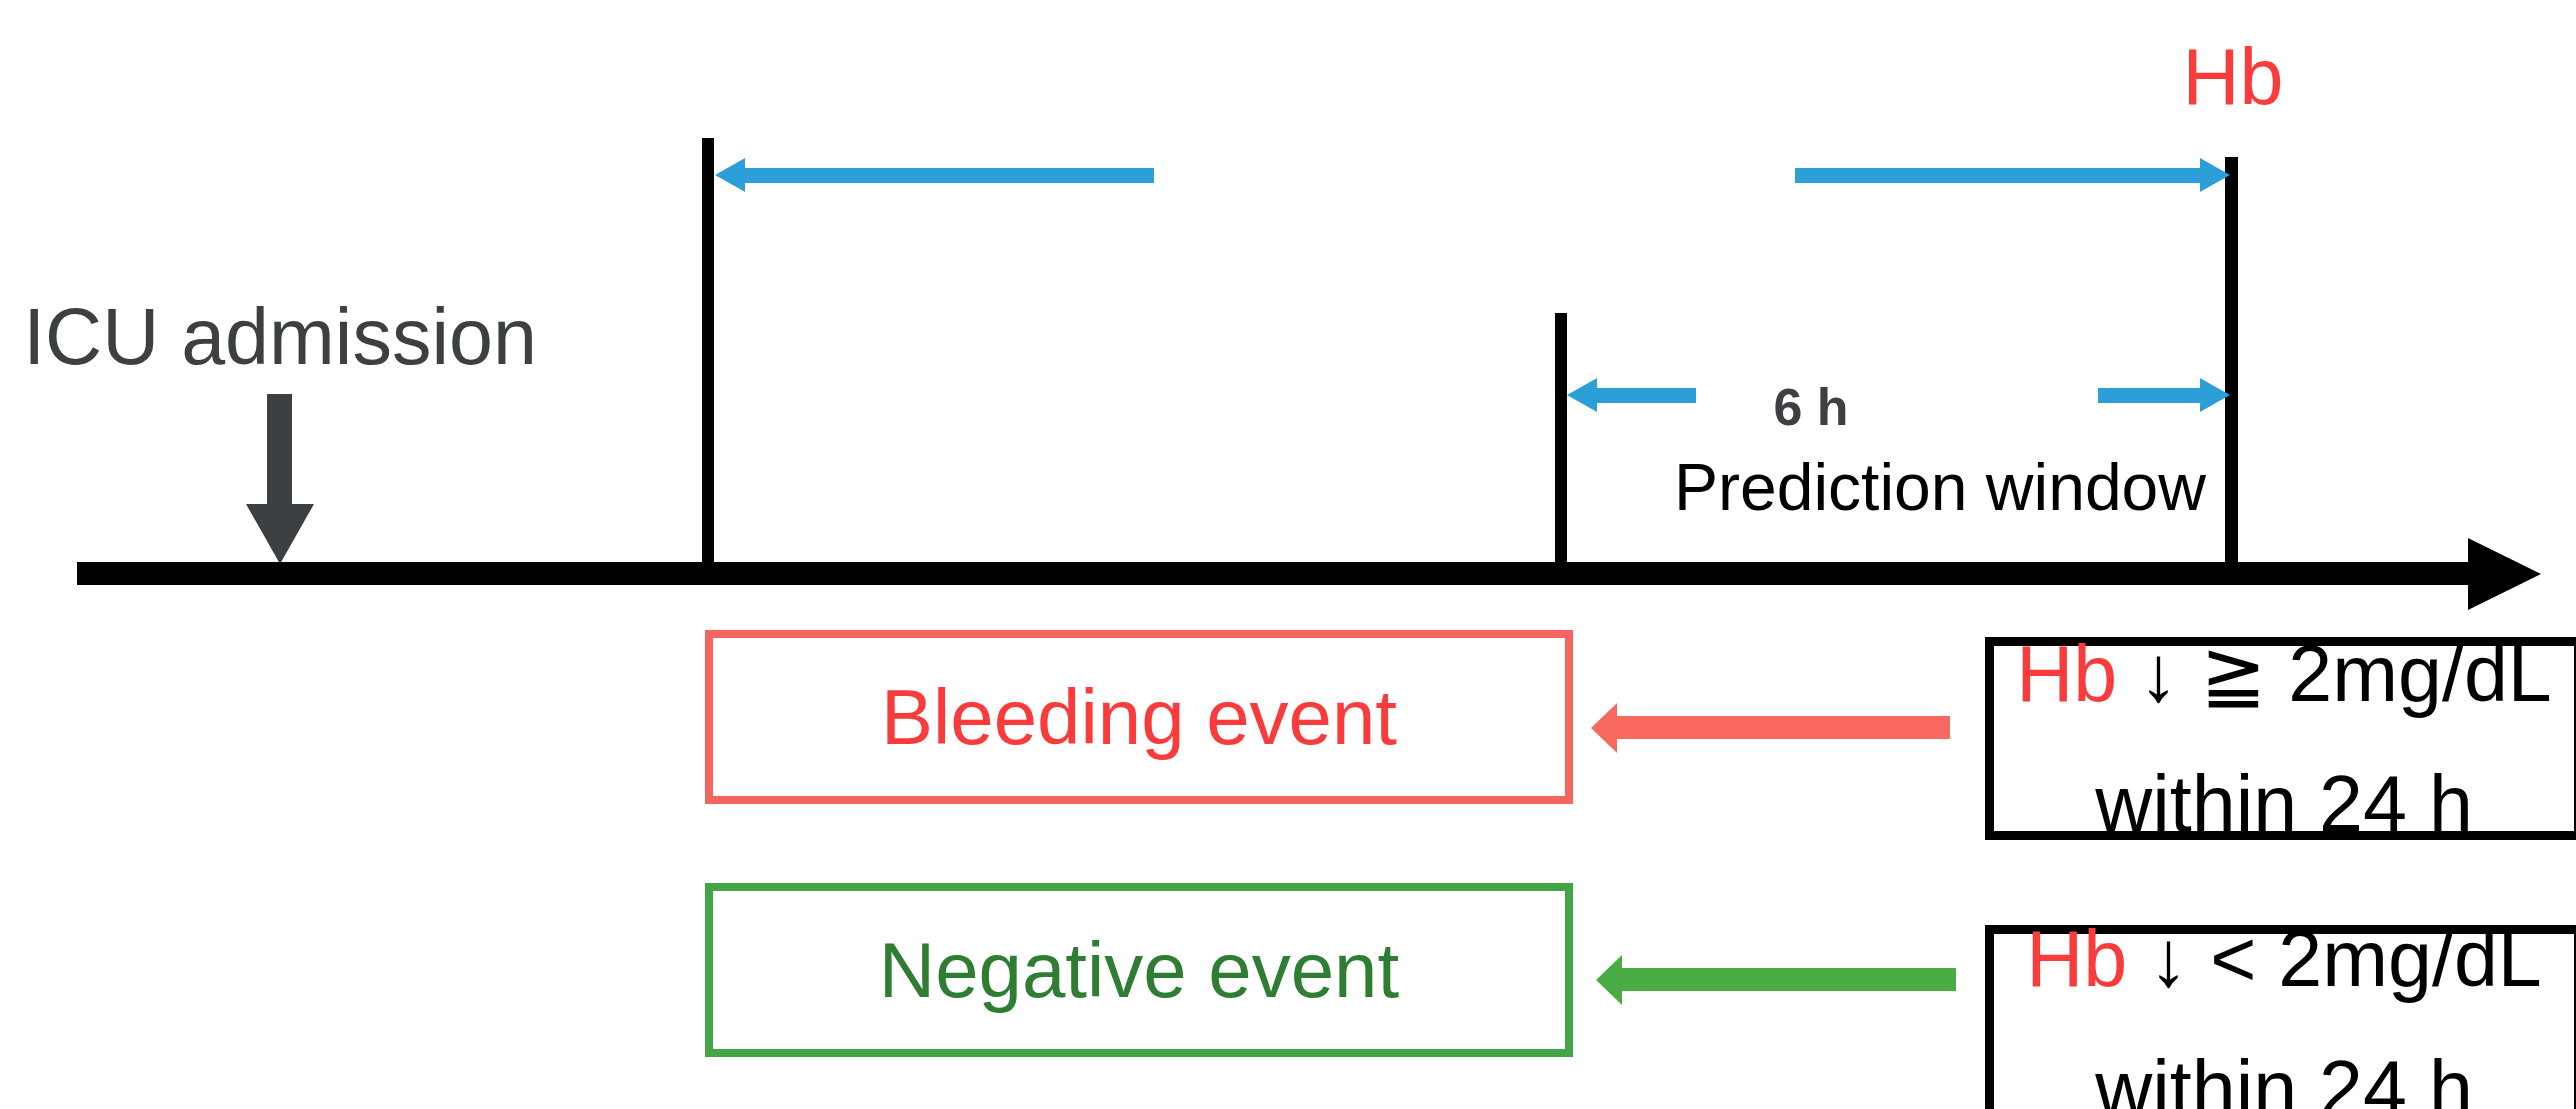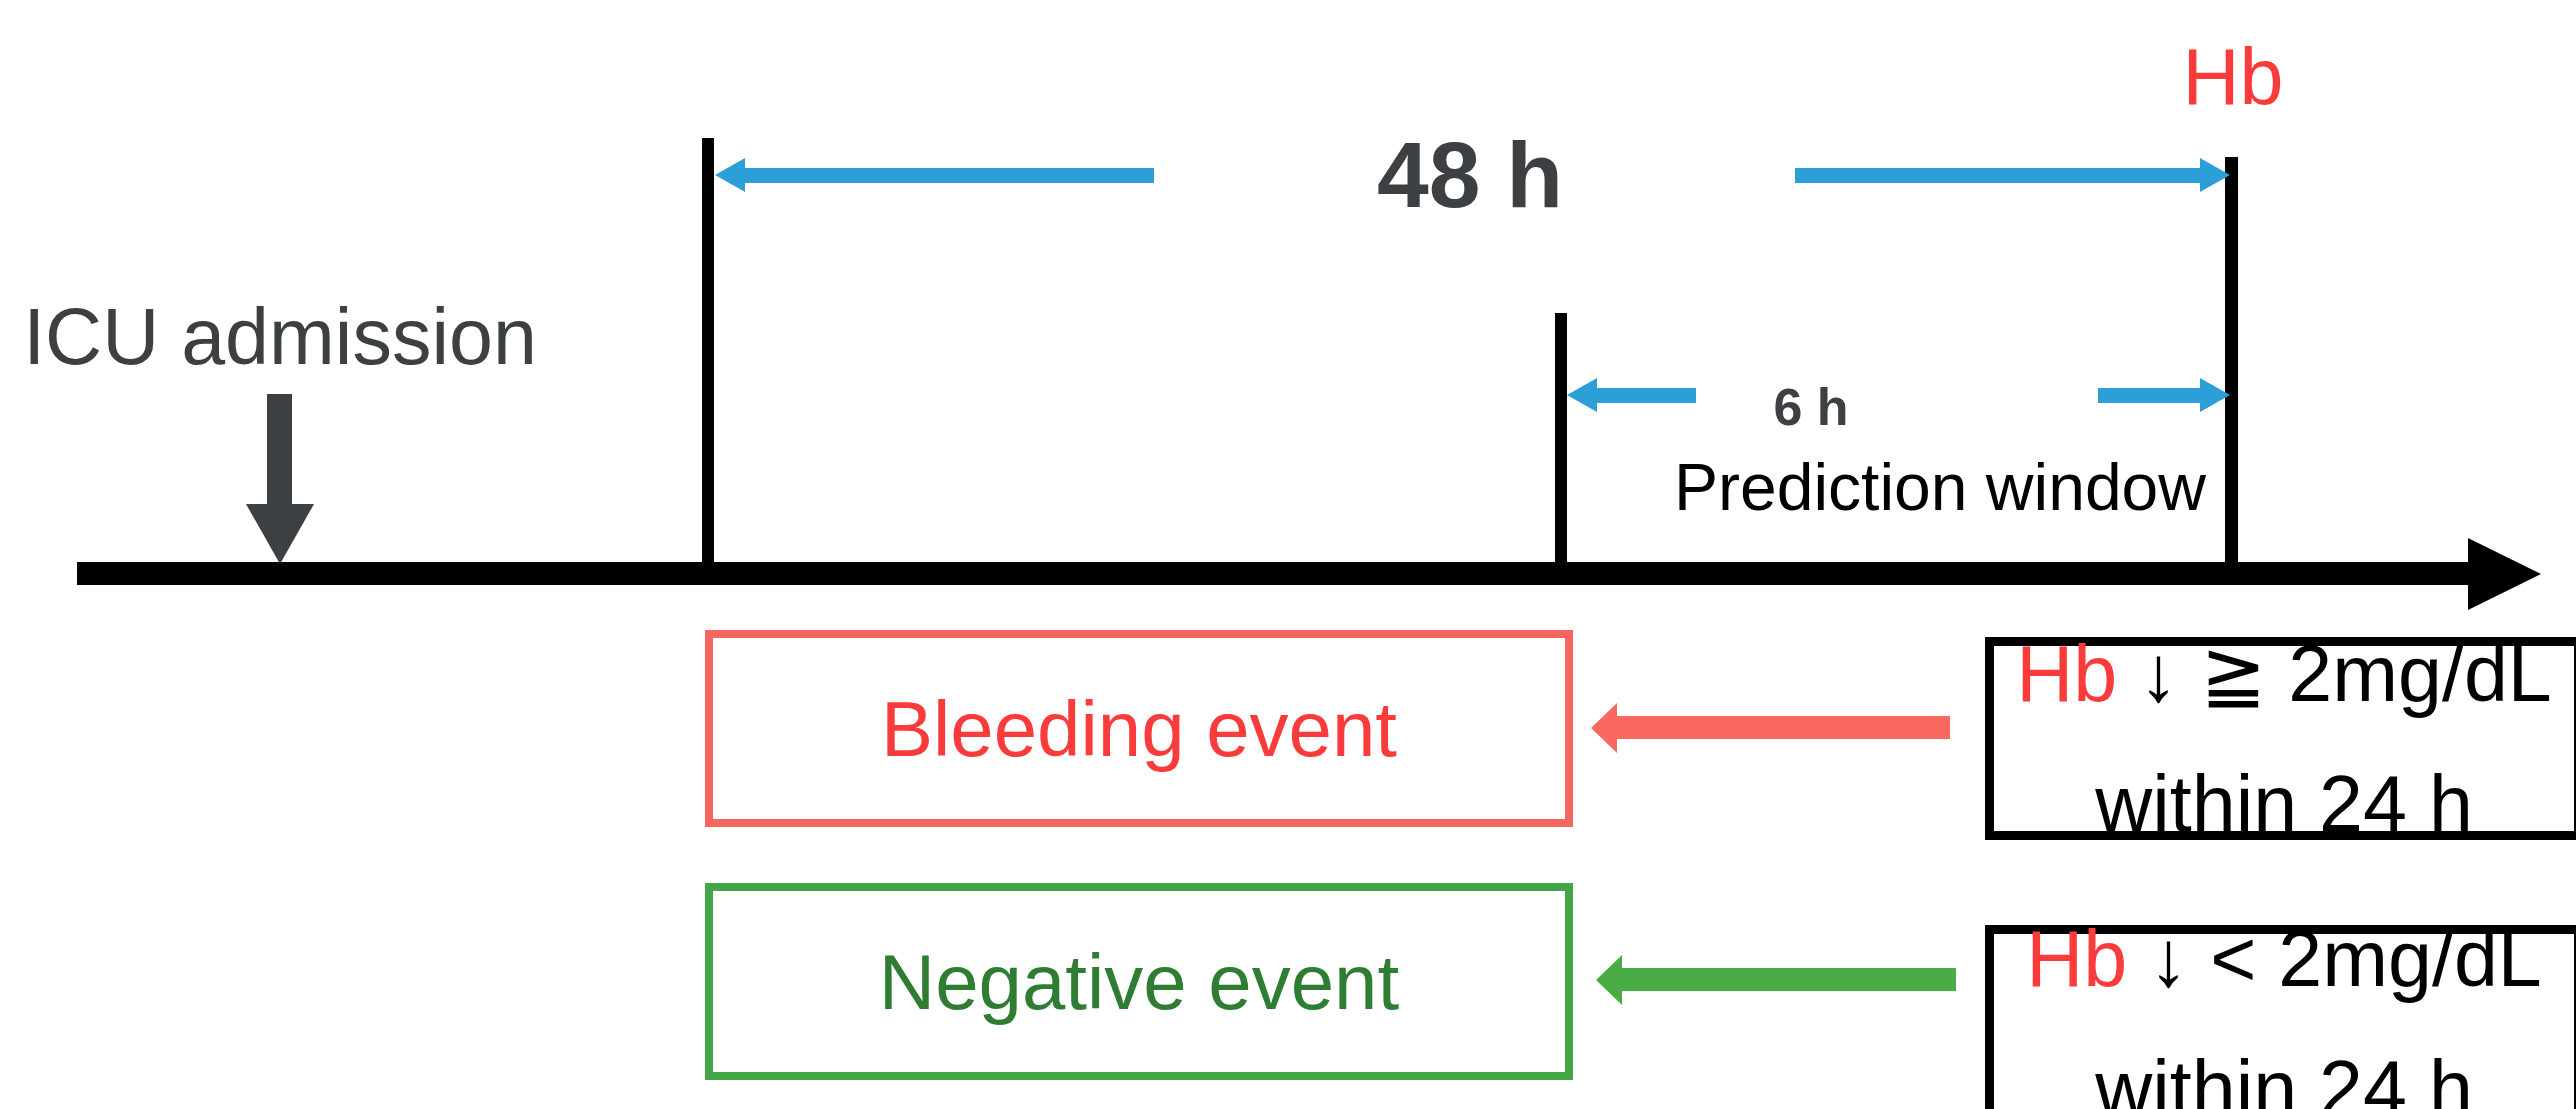--- a/index.html
+++ b/index.html
@@ -39,21 +39,21 @@
   .bhead.right { border-left:30px solid var(--blue,#2d9fd8); }
   .a48l-shaft { left:743px;  top:168px; width:411px; }
   .a48r-shaft { left:1795px; top:168px; width:406px; }
   .a48r-head  { left:2200px; top:158px; }
   .a6l-shaft  { left:1594px; top:388px; width:102px; }
   .a6l-head   { left:1567px; top:378px; }
   .a6r-shaft  { left:2098px; top:388px; width:103px; }
   .a6r-head   { left:2200px; top:378px; }
 
   
-  .event-box { position:absolute; left:705px; width:868px; height:197px;
+  .event-box { position:absolute; left:705px; width:868px; height:174px;
                display:flex; align-items:center; justify-content:center;
                background:#fff; font-size:78px; line-height:1; }
   .box-bleed { top:630px;  border:8.3px solid var(--salmon,#f4665f); }
   .box-neg   { top:883px; border:8.3px solid var(--green_border,#43a646);text-align:right; }
 
   
   .fat-shaft { height:23px; }
   .fat-head  { width:0; height:0; border-top:25px solid transparent; border-bottom:25px solid transparent; }
   .sa-shaft { left:1616px; top:716px; width:334px; background:var(--salmon_arrow,#f9695f); }
   .sa-head  { left:1591px; top:703px; border-right:26.5px solid var(--salmon_arrow,#f9695f); }
@@ -81,21 +81,20 @@
   <div class="label c-dark" style="left:280px; top:320px; font-size:79px;margin-top:16px;">ICU admission</div>
   <div class="abs icu-shaft"></div>
   <div class="abs icu-head"></div>
 
   <div class="abs tl-shaft"></div>
   <div class="abs tl-head"></div>
   <div class="abs tick tick-start"></div>
   <div class="abs tick tick-mid"></div>
   <div class="abs tick tick-end"></div>
 
-  <div class="label c-dark bold" style="left:1470px; top:175px; font-size:93px;">48 h</div>
   <div class="abs bhead left" style="left:715px; top:158px;"></div>
   <div class="abs bshaft a48l-shaft"></div>
   <div class="abs bshaft a48r-shaft"></div>
   <div class="abs bhead right a48r-head"></div>
 
   <div class="label c-dark bold" style="left:1811px; top:407px; font-size:52px;">6 h</div>
   <div class="abs bhead left a6l-head"></div>
   <div class="abs bshaft a6l-shaft"></div>
   <div class="abs bshaft a6r-shaft"></div>
   <div class="abs bhead right a6r-head"></div>

